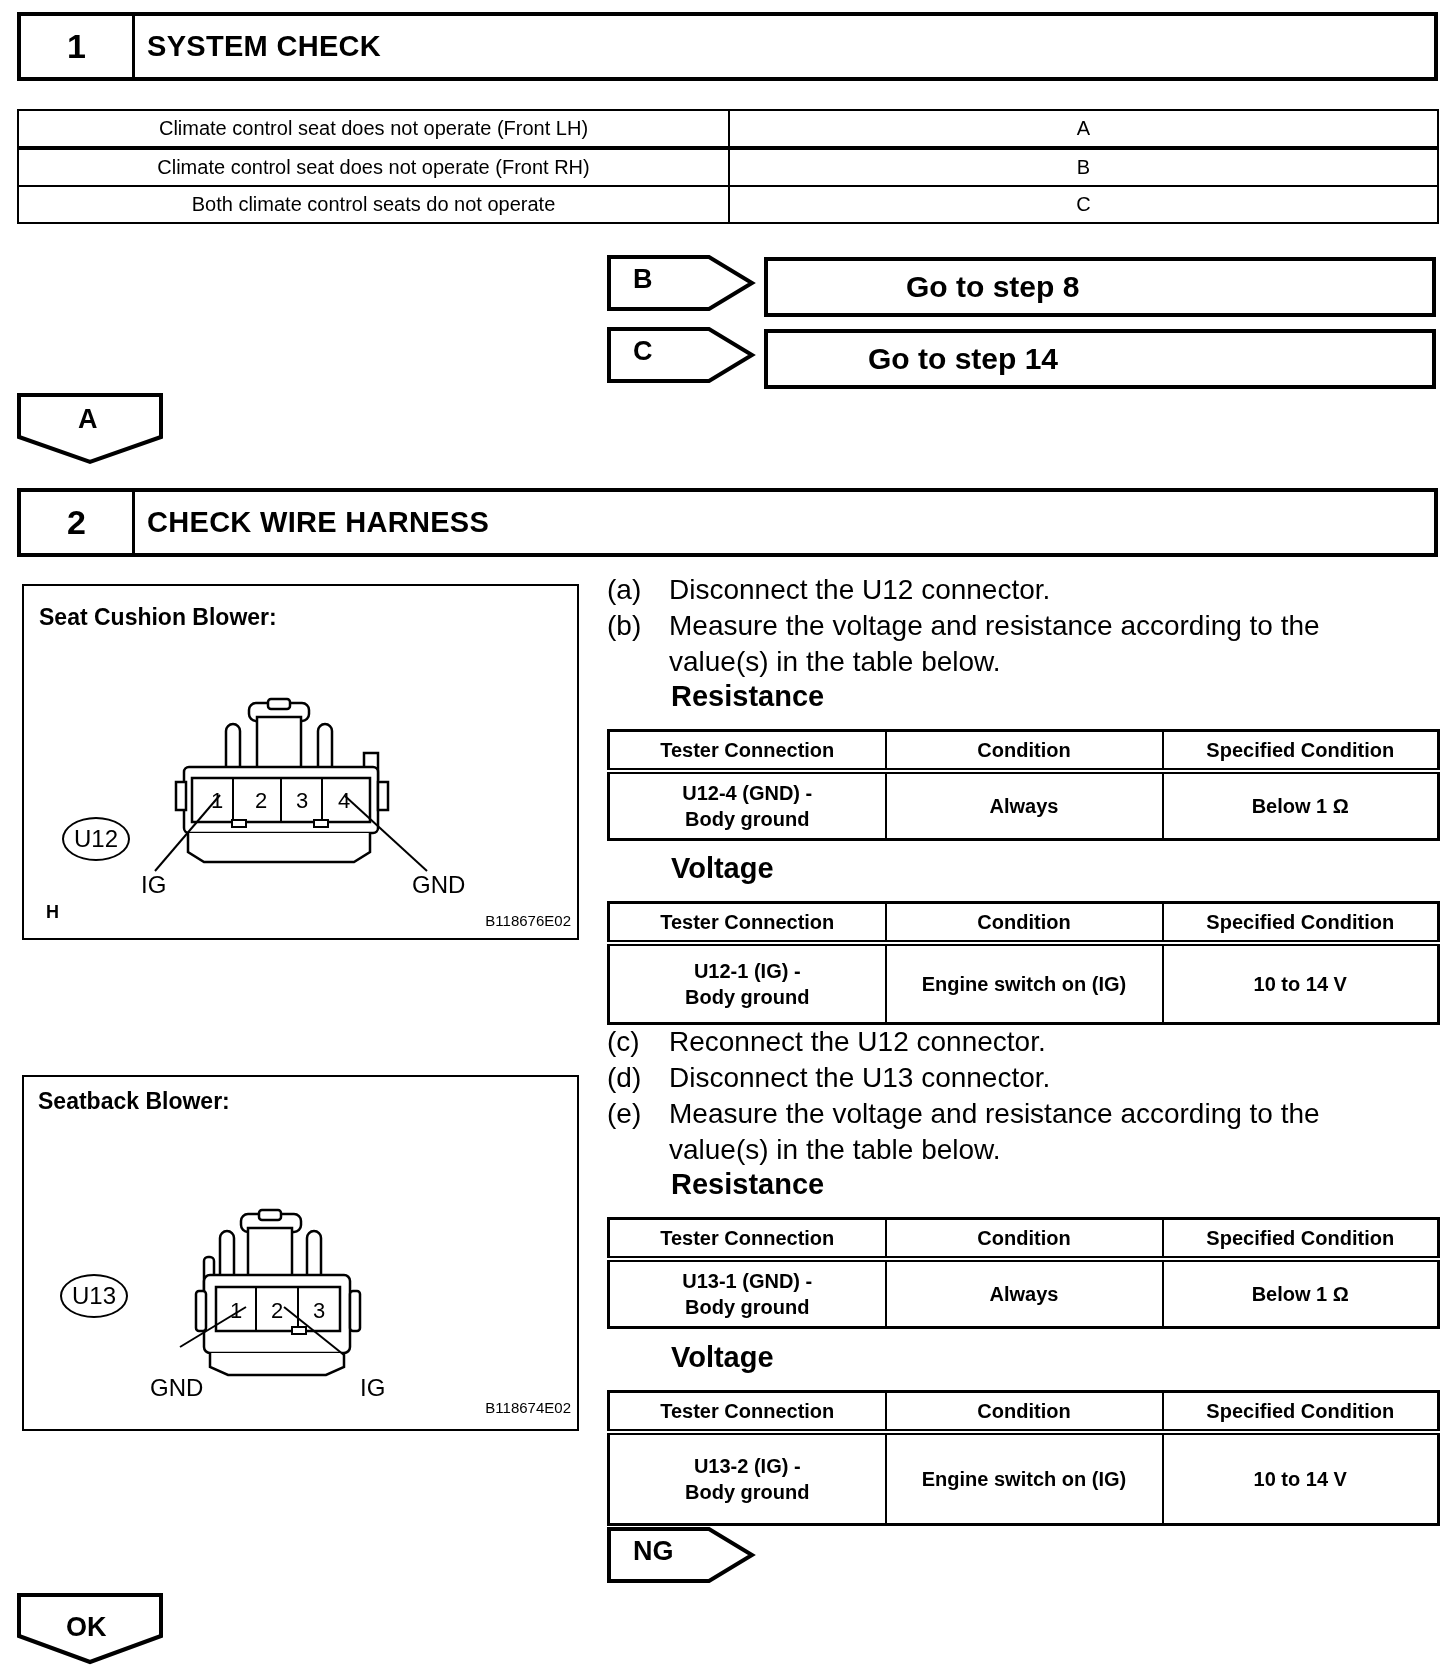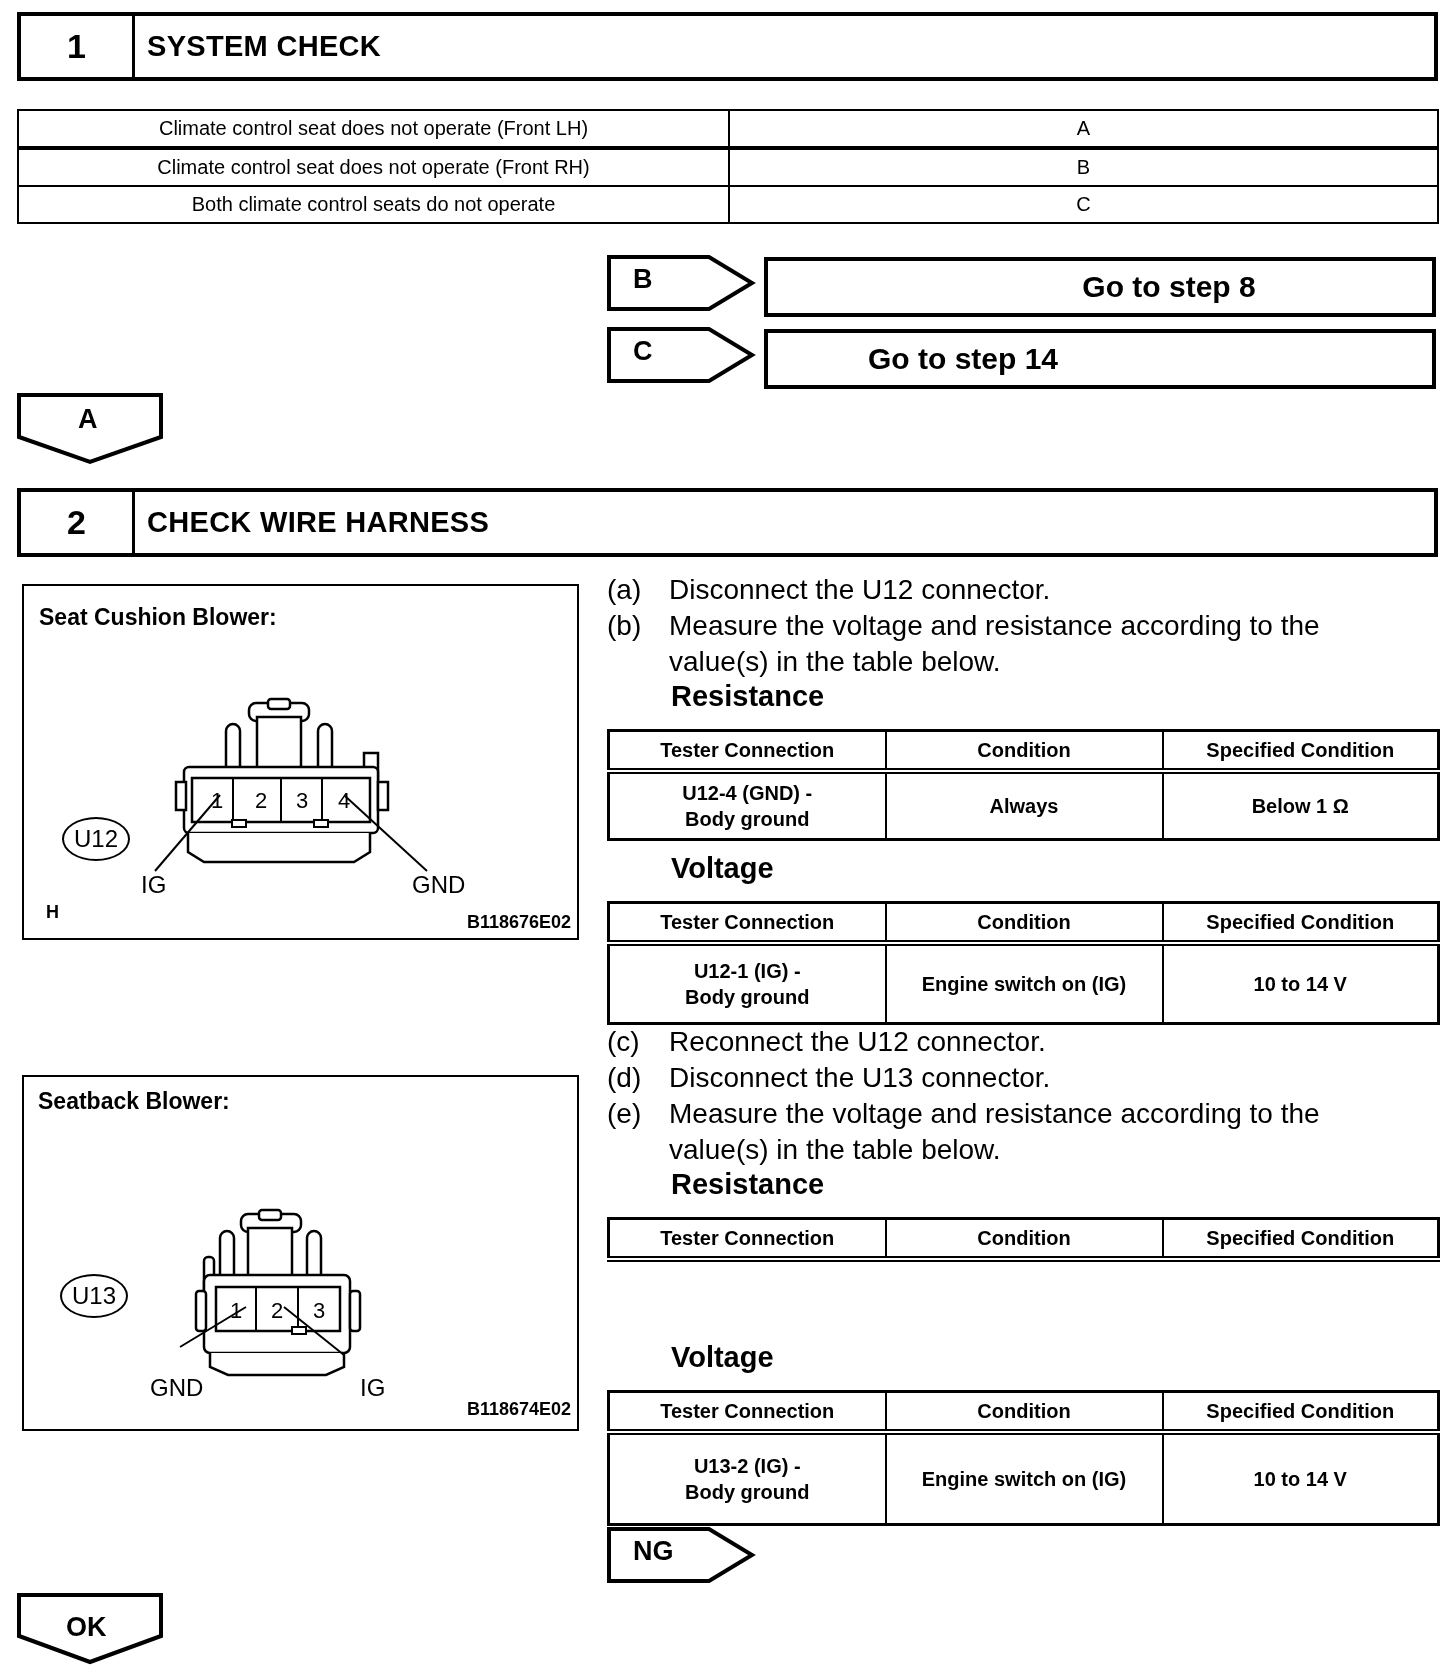--- a/index.html
+++ b/index.html
@@ -20,21 +20,21 @@
   table.problems tr:first-child td { border-bottom-width: 4px; }
 
   
   .tag-arrow { position: absolute; }
   .tag-label { position: absolute; font-weight: bold; font-size: 27px; }
   .result-box { border: 4px solid #000; display: flex; align-items: center; font-weight: bold; font-size: 30px; }
 
   
   .figure { border: 2px solid #000; }
   .fig-title { position: absolute; font-weight: bold; font-size: 23px; }
-  .fig-code { position: absolute; font-size: 18px; font-weight: bold; }
+  .fig-code { position: absolute; font-size: 15px; }
   .fig-label { position: absolute; font-size: 24px; }
   .conn-id { position: absolute; font-size: 24px; border: 2px solid #000; border-radius: 50%;
              display: flex; align-items: center; justify-content: center; }
 
   
   .step-line { position: absolute; font-size: 28px; line-height: 36px; }
   .step-line .letter { position: absolute; left: 0; }
   .step-line .text { position: absolute; left: 62px; width: 740px; }
   .sub-heading { position: absolute; font-weight: bold; font-size: 29px; }
 
@@ -72,21 +72,21 @@
     <td>C</td>
   </tr>
 </tbody>
   </table>
 
 <div class="abs" style="left:606px; top:254px; width:830px; height:66px;">
   <svg class="tag-arrow" width="150" height="60" style="left:0; top:0;">
     <polygon points="3,3 103,3 146,29 103,55 3,55" fill="#fff" stroke="#000" stroke-width="4"></polygon>
   </svg>
   <span class="tag-label" style="left:27px; top:10px;">B</span>
-  <div class="abs result-box" style="left:158px; top:3px; width:672px; height:60px; padding-left:138px;justify-content:center;">
+  <div class="abs result-box" style="left:158px; top:3px; width:672px; height:60px; padding-left:138px;">
     <span>Go to step 8</span>
   </div>
 </div>
 
 <div class="abs" style="left:606px; top:326px; width:830px; height:66px;">
   <svg class="tag-arrow" width="150" height="60" style="left:0; top:0;">
     <polygon points="3,3 103,3 146,29 103,55 3,55" fill="#fff" stroke="#000" stroke-width="4"></polygon>
   </svg>
   <span class="tag-label" style="left:27px; top:10px;">C</span>
   <div class="abs result-box" style="left:158px; top:3px; width:672px; height:60px; padding-left:100px;">
@@ -260,20 +260,25 @@
       <col style="width:277px">
       <col style="width:277px">
       <col style="width:276px">
     </colgroup>
   <tbody>
       <tr>
     <th>Tester Connection</th>
     <th>Condition</th>
     <th>Specified Condition</th>
   </tr>
+  <tr>
+    <td style="padding:0 60px;">U13-1 (GND) - Body ground</td>
+    <td>Always</td>
+    <td>Below 1 Ω</td>
+  </tr>
 </tbody>
   </table>
 
 <span class="sub-heading" style="left:671px; top:1341px;">Voltage</span>
 
 <table class="spec" style="left:607px; top:1390px; width:830px;">
   <colgroup>
       <col style="width:277px">
       <col style="width:277px">
       <col style="width:276px">

